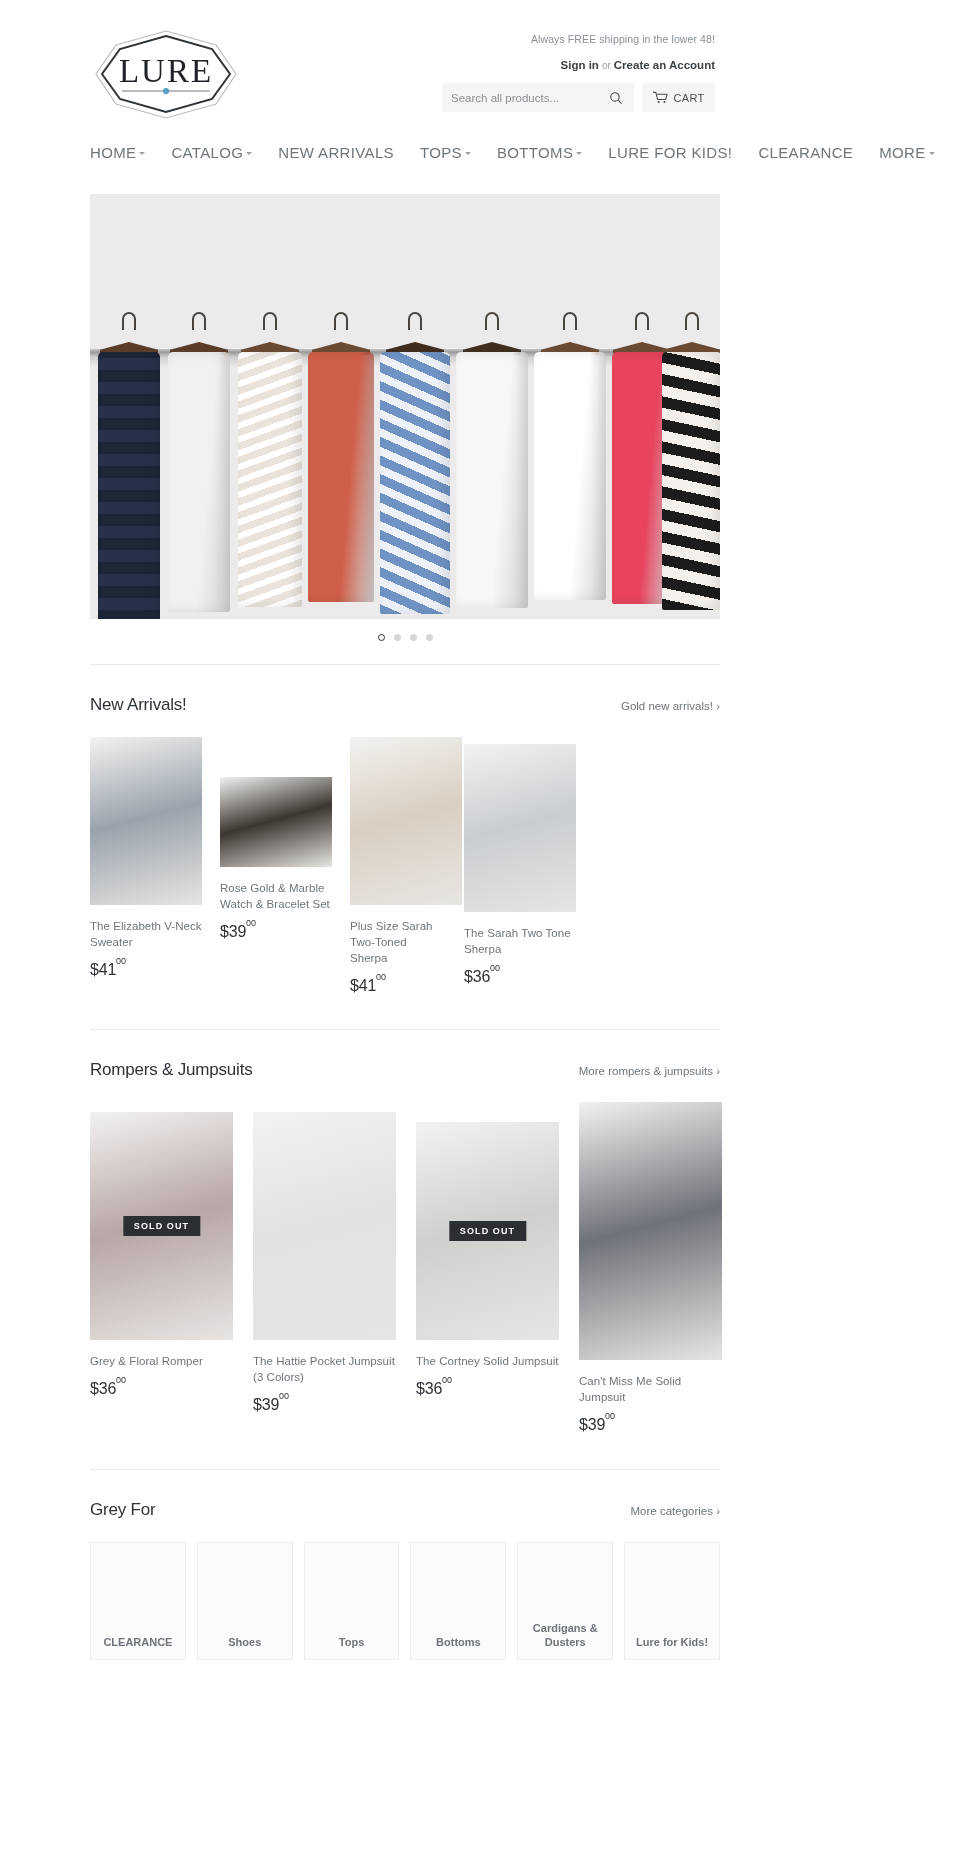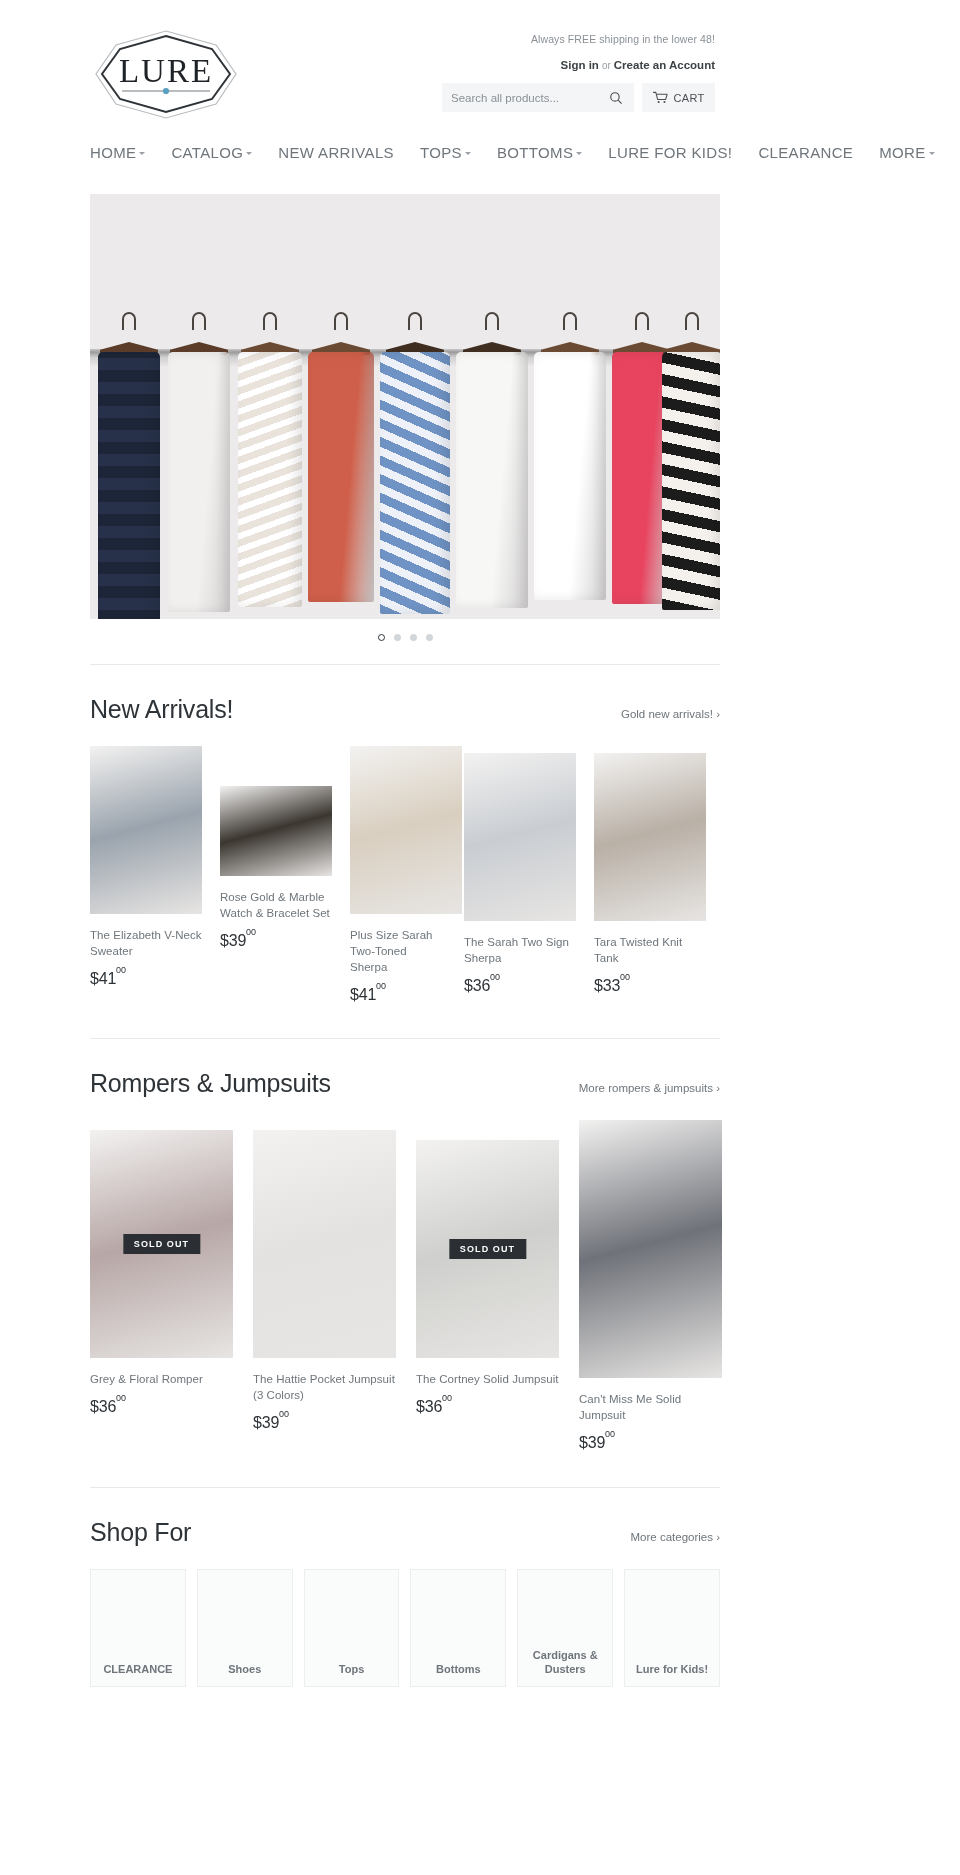--- a/index.html
+++ b/index.html
@@ -120,21 +120,21 @@
   .dot.active { background: transparent; border: 1.5px solid #2e3338; }
 
   
   .divider { width: 630px; margin: 0 0 0 90px; height: 1px; background: #e7e9ea; }
   .section { margin-left: 90px; width: 630px; }
   .sec-head {
     display: flex; align-items: baseline; justify-content: space-between;
     padding-top: 30px;
   }
   .sec-title {
-    font-size: 25px; font-weight: normal; color: #2e3338;
+    font-size: 17px; font-weight: normal; color: #2e3338;
     letter-spacing: -.2px;
   }
   .sec-more {
     font-size: 11.5px; color: #6e757b; text-decoration: none; cursor: pointer;
   }
 
   .prod-row { display: flex; margin-top: 22px; }
   .prod-card { cursor: pointer; }
   .prod-img {
     position: relative; overflow: hidden; background: #f0f0f0;
@@ -312,27 +312,22 @@
             <div class="prod-title">Rose Gold &amp; Marble Watch &amp; Bracelet Set</div>
             <div class="prod-price"><span>$39</span><sup>00</sup></div>
           </div>
           <div class="prod-card" style="width: 96px;">
             <div class="prod-img" style="width: 112px; height: 168px; margin-top: 0px; background: linear-gradient(165deg, rgb(243, 242, 241) 0%, rgb(217, 207, 192) 48%, rgb(231, 229, 227) 100%);"></div>
             <div class="prod-title">Plus Size Sarah Two-Toned Sherpa</div>
             <div class="prod-price"><span>$41</span><sup>00</sup></div>
           </div>
           <div class="prod-card" style="width: 112px;">
             <div class="prod-img" style="width: 112px; height: 168px; margin-top: 7px; background: linear-gradient(165deg, rgb(243, 242, 241) 0%, rgb(201, 205, 210) 48%, rgb(231, 229, 227) 100%);"></div>
-            <div class="prod-title">The Sarah Two Sign Sherpa</div>
+            <div class="prod-title">The Sarah Two Tone Sherpa</div>
             <div class="prod-price"><span>$36</span><sup>00</sup></div>
-          </div>
-          <div class="prod-card" style="width: 112px;">
-            <div class="prod-img" style="width: 112px; height: 168px; margin-top: 7px; background: linear-gradient(165deg, rgb(243, 242, 241) 0%, rgb(185, 176, 166) 48%, rgb(231, 229, 227) 100%);"></div>
-            <div class="prod-title">Tara Twisted Knit Tank</div>
-            <div class="prod-price"><span>$33</span><sup>00</sup></div>
           </div>
         </div>
       </div>
       <div class="divider" style="margin-top: 34px;"></div>
       <div class="section">
         <div class="sec-head">
           <h2 class="sec-title">Rompers &amp; Jumpsuits</h2>
           <a class="sec-more">More rompers &amp; jumpsuits ›</a>
         </div>
         <div class="prod-row" style="gap: 20px;">
@@ -361,21 +356,21 @@
             <div class="prod-price"><span>$39</span><sup>00</sup></div>
           </div>
         </div>
       </div>
     </div>
 
   <div class="divider" style="margin-top:34px;"></div>
 
   <div class="section">
     <div class="sec-head">
-      <h2 class="sec-title">Shop For</h2>
+      <h2 class="sec-title">Grey For</h2>
       <a class="sec-more">More categories ›</a>
     </div>
     <div class="cat-row" id="cats">
         <div class="cat-tile">
           <div class="cat-label">CLEARANCE</div>
         </div>
         <div class="cat-tile">
           <div class="cat-label">Shoes</div>
         </div>
         <div class="cat-tile">

